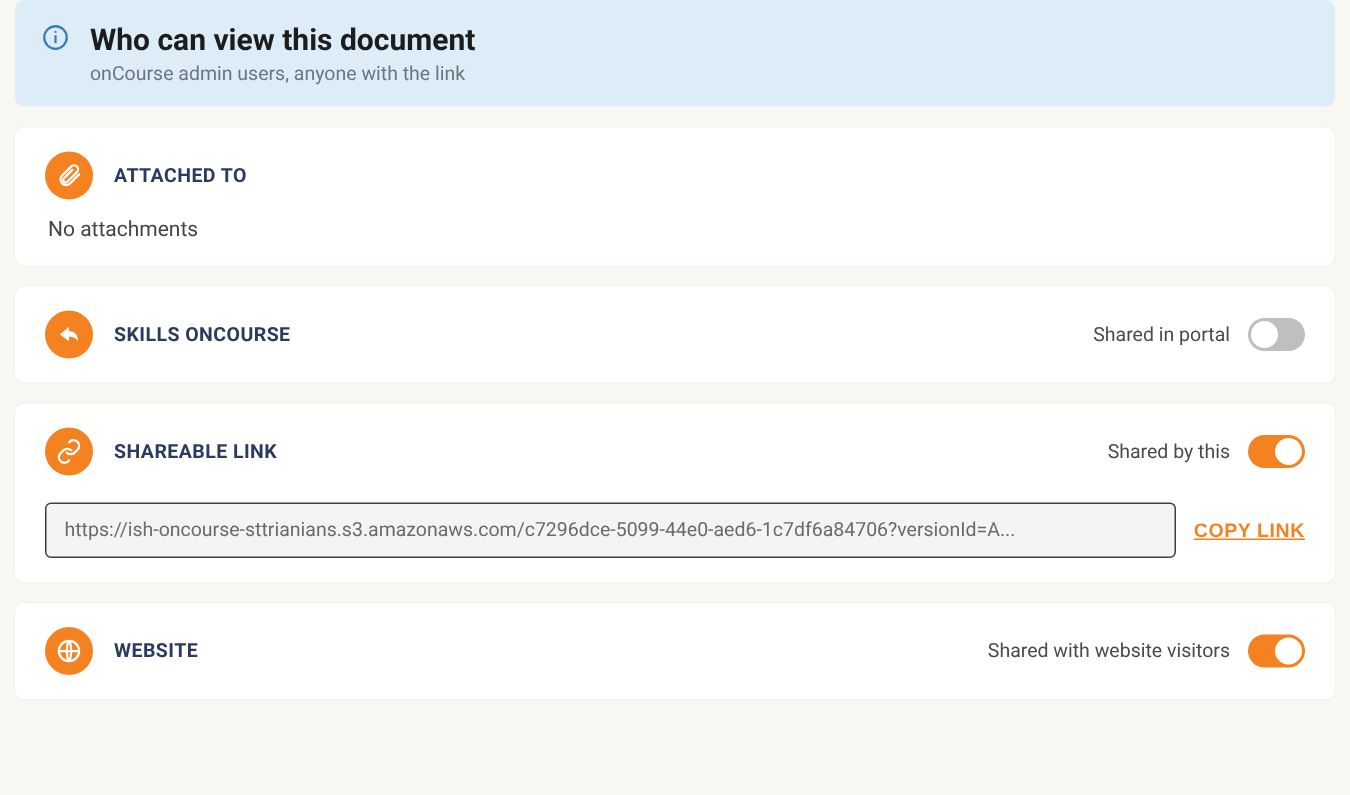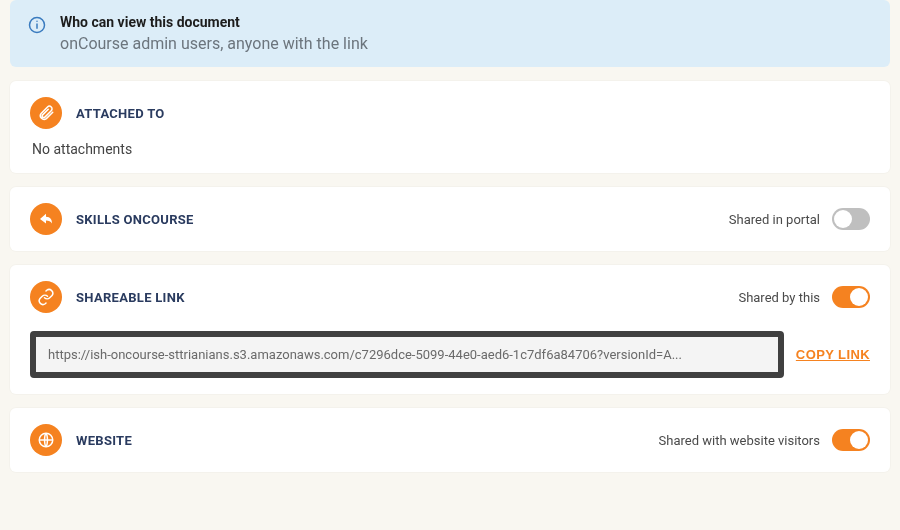--- a/index.html
+++ b/index.html
@@ -21,26 +21,26 @@
     gap: 14px;
   }
   .info-icon {
     flex: 0 0 18px;
     width: 18px;
     height: 18px;
     margin-top: 2px;
   }
   .info-text .title {
     font-weight: 700;
-    font-size: 14px;
+    font-size: 20px;
     color: #1d1d1d;
     margin-bottom: 4px;
   }
   .info-text .sub {
-    font-size: 16px;
+    font-size: 13px;
     color: #6c757d;
   }
   .card {
     background: #ffffff;
     border-radius: 6px;
     margin-bottom: 14px;
     padding: 16px 20px;
     box-shadow: 0 0 0 1px rgba(0,0,0,0.02);
   }
   .card-head {
@@ -105,21 +105,21 @@
   }
   .link-row {
     display: flex;
     align-items: center;
     gap: 12px;
     margin-top: 18px;
   }
   .link-box {
     flex: 1 1 auto;
     background: #f4f4f4;
-    border: 6px solid #404040;
+    border: 1px solid #404040;
     border-radius: 4px;
     padding: 10px 12px;
     font-size: 13px;
     color: #6a6a6a;
     white-space: nowrap;
     overflow: hidden;
     text-overflow: ellipsis;
   }
   .copy-btn {
     flex: 0 0 auto;

